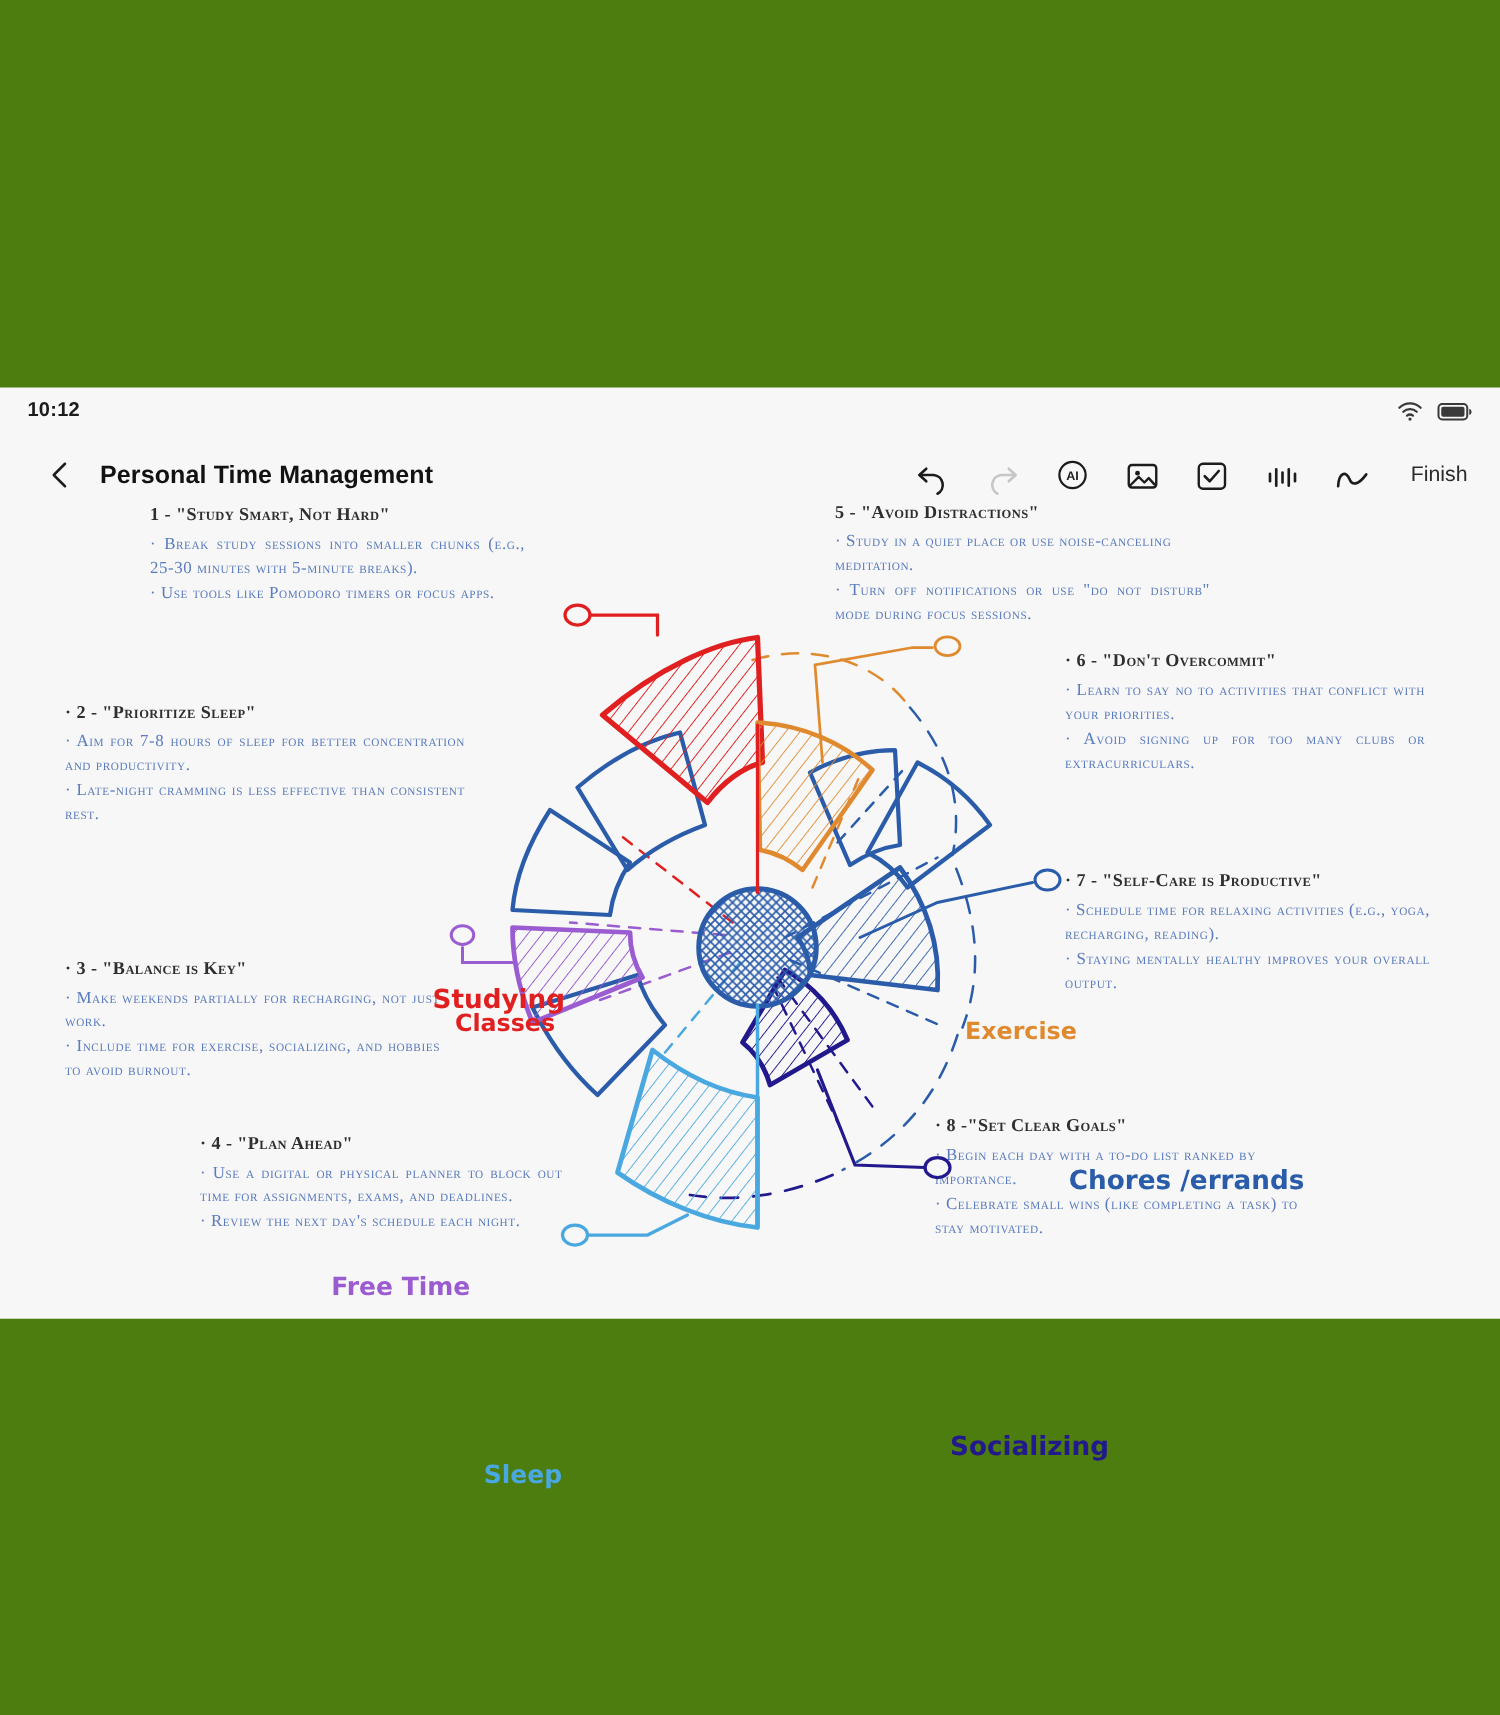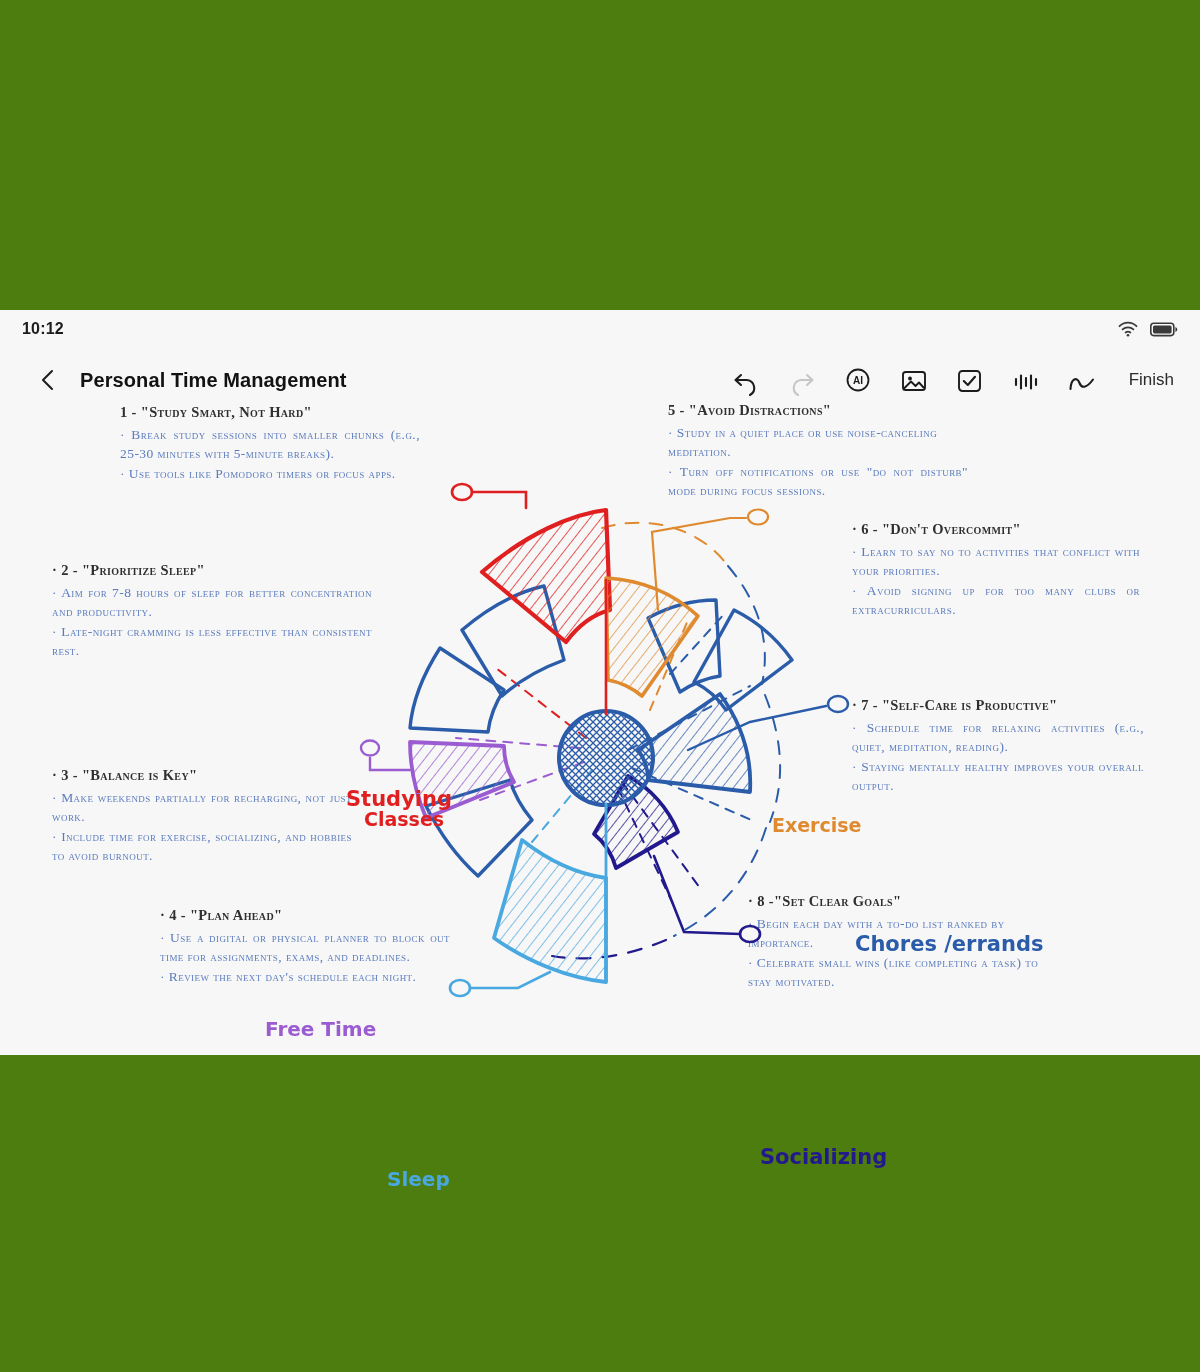--- a/index.html
+++ b/index.html
@@ -203,21 +203,21 @@
     </div>
 
     <div class="note" style="left:852px; top:209px; width:288px;">
       <div class="n-title">· 6 - "Don't Overcommit"</div>
       <div class="n-item just">· Learn to say no to activities that conflict with your priorities.</div>
       <div class="n-item just">· Avoid signing up for too many clubs or extracurriculars.</div>
     </div>
 
     <div class="note" style="left:852px; top:385px; width:292px;">
       <div class="n-title">· 7 - "Self-Care is Productive"</div>
-      <div class="n-item just">· Schedule time for relaxing activities (e.g., quiet, meditation, reading).</div>
+      <div class="n-item just">· Schedule time for relaxing activities (e.g., yoga, recharging, reading).</div>
       <div class="n-item just">· Staying mentally healthy improves your overall output.</div>
     </div>
 
     <div class="note" style="left:748px; top:581px; width:292px;">
       <div class="n-title">· 8 -"Set Clear Goals"</div>
       <div class="n-item">· Begin each day with a to-do list ranked by importance.</div>
       <div class="n-item">· Celebrate small wins (like completing a task) to stay motivated.</div>
     </div>
 
     <svg style="position:absolute; left:250px; top:160px;" width="800" height="600" viewBox="0 0 800 600">

